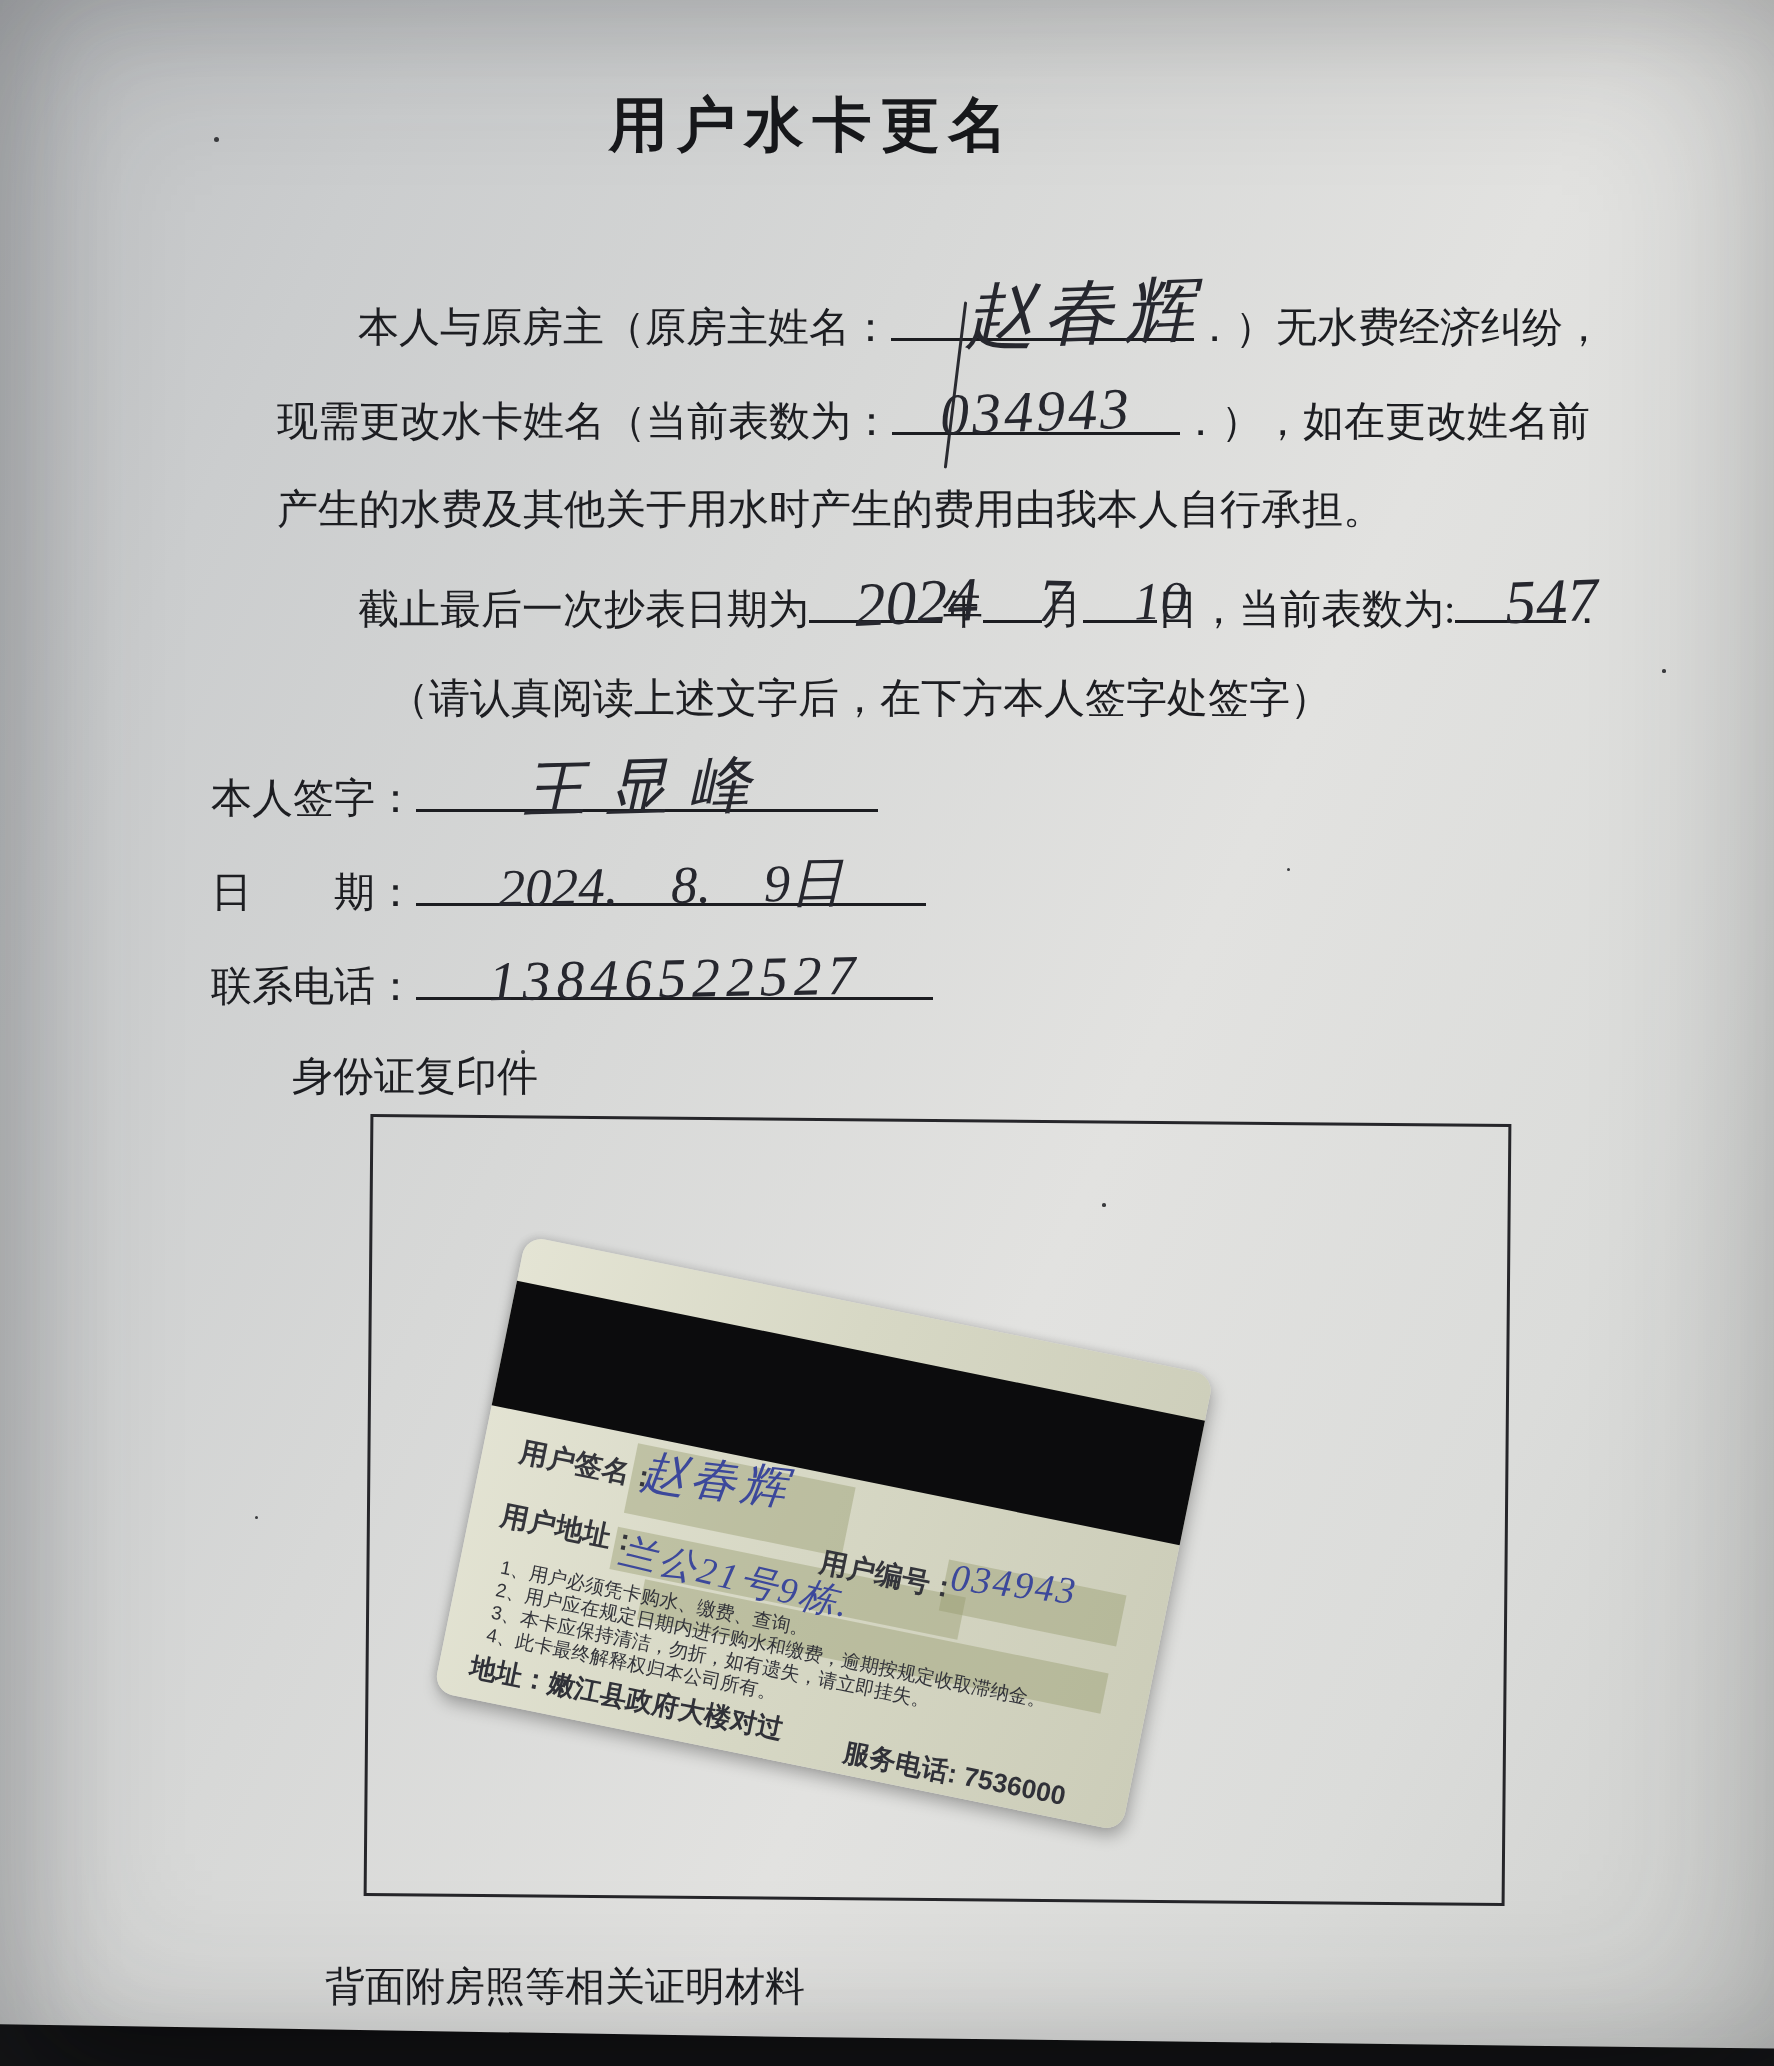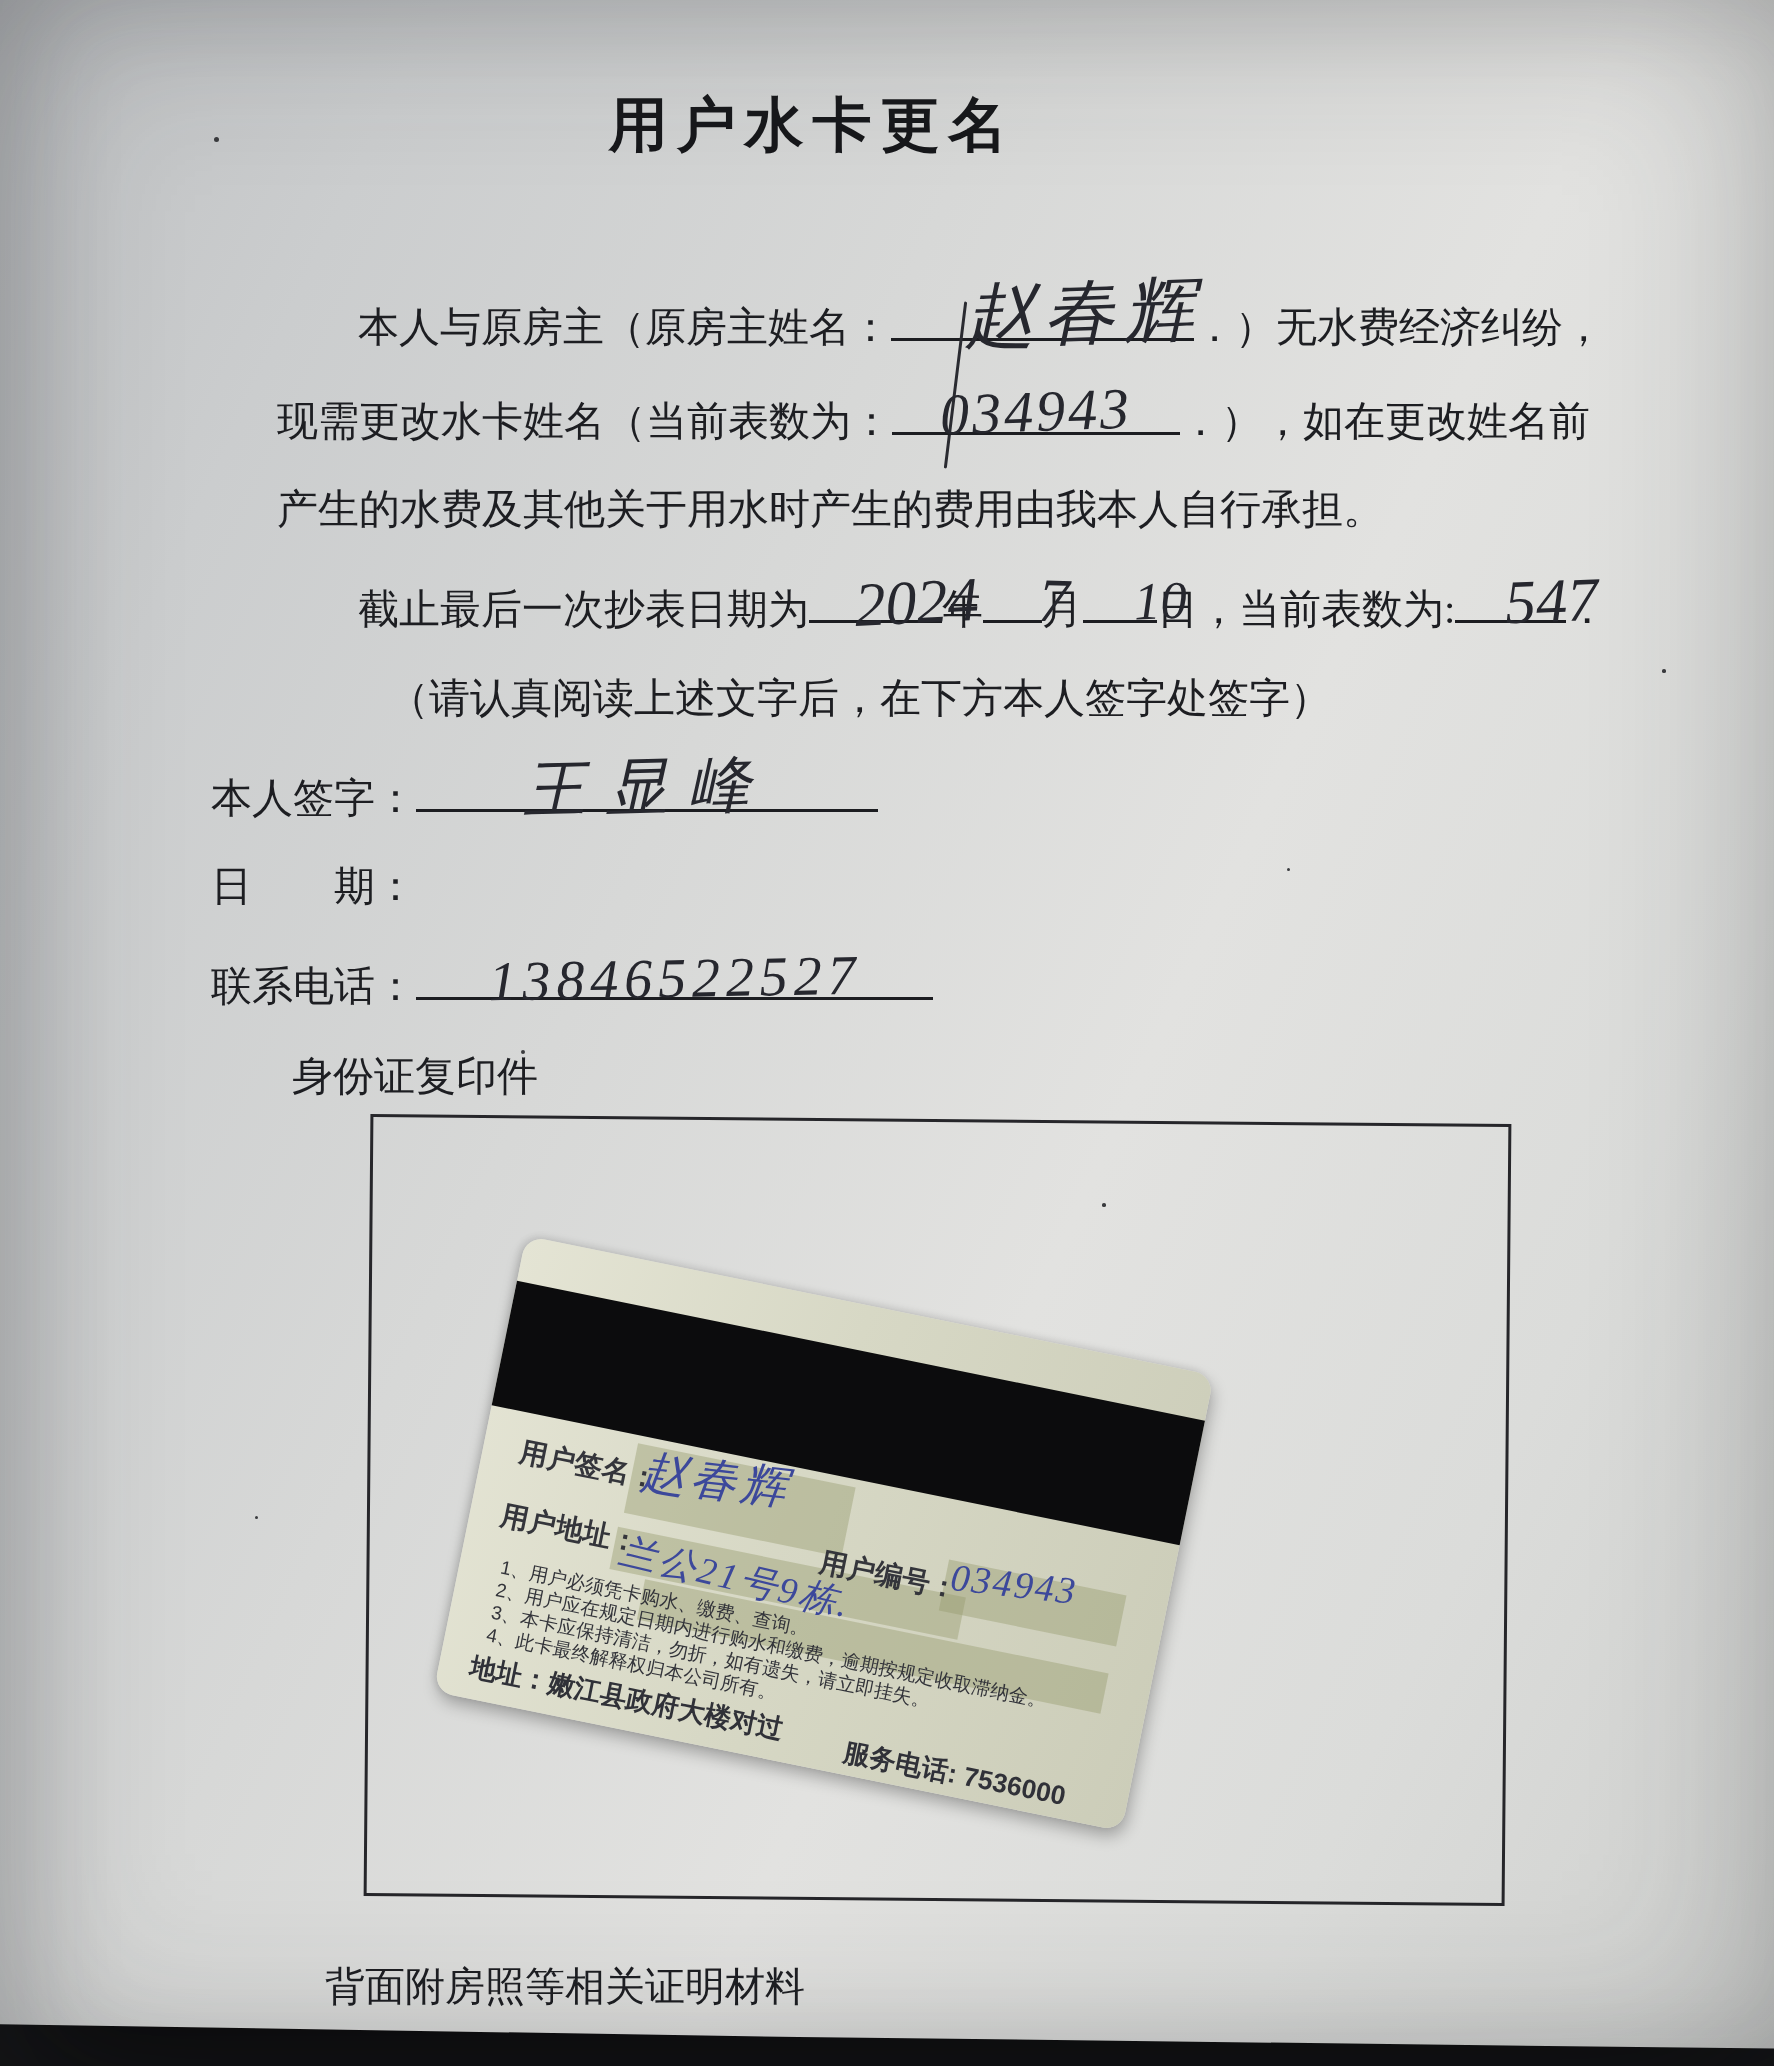--- a/index.html
+++ b/index.html
@@ -74,21 +74,21 @@
 
   <div class="line" style="left:277px;top:671px;text-indent:111px;">
     <span class="seg">（请认真阅读上述文字后，在下方本人签字处签字）</span>
   </div>
 
   <div class="line" style="left:211px;top:765px;">
     <span class="seg">本人签字：</span><span class="blank" style="width:462px;"><span class="hw hw-sign">王显峰</span></span>
   </div>
 
   <div class="line" style="left:211px;top:859px;">
-    <span class="seg">日　　期：</span>
+    <span class="seg">日　　期：</span><span class="blank" style="width:510px;"><span class="hw hw-date">2024.    8.    9日</span></span>
   </div>
 
   <div class="line" style="left:211px;top:953px;">
     <span class="seg">联系电话：</span><span class="blank" style="width:517px;"><span class="hw hw-phone">13846522527</span></span>
   </div>
 
   <div class="line" style="left:292px;top:1049px;">
     <span class="seg">身份证复印件</span>
   </div>
 

